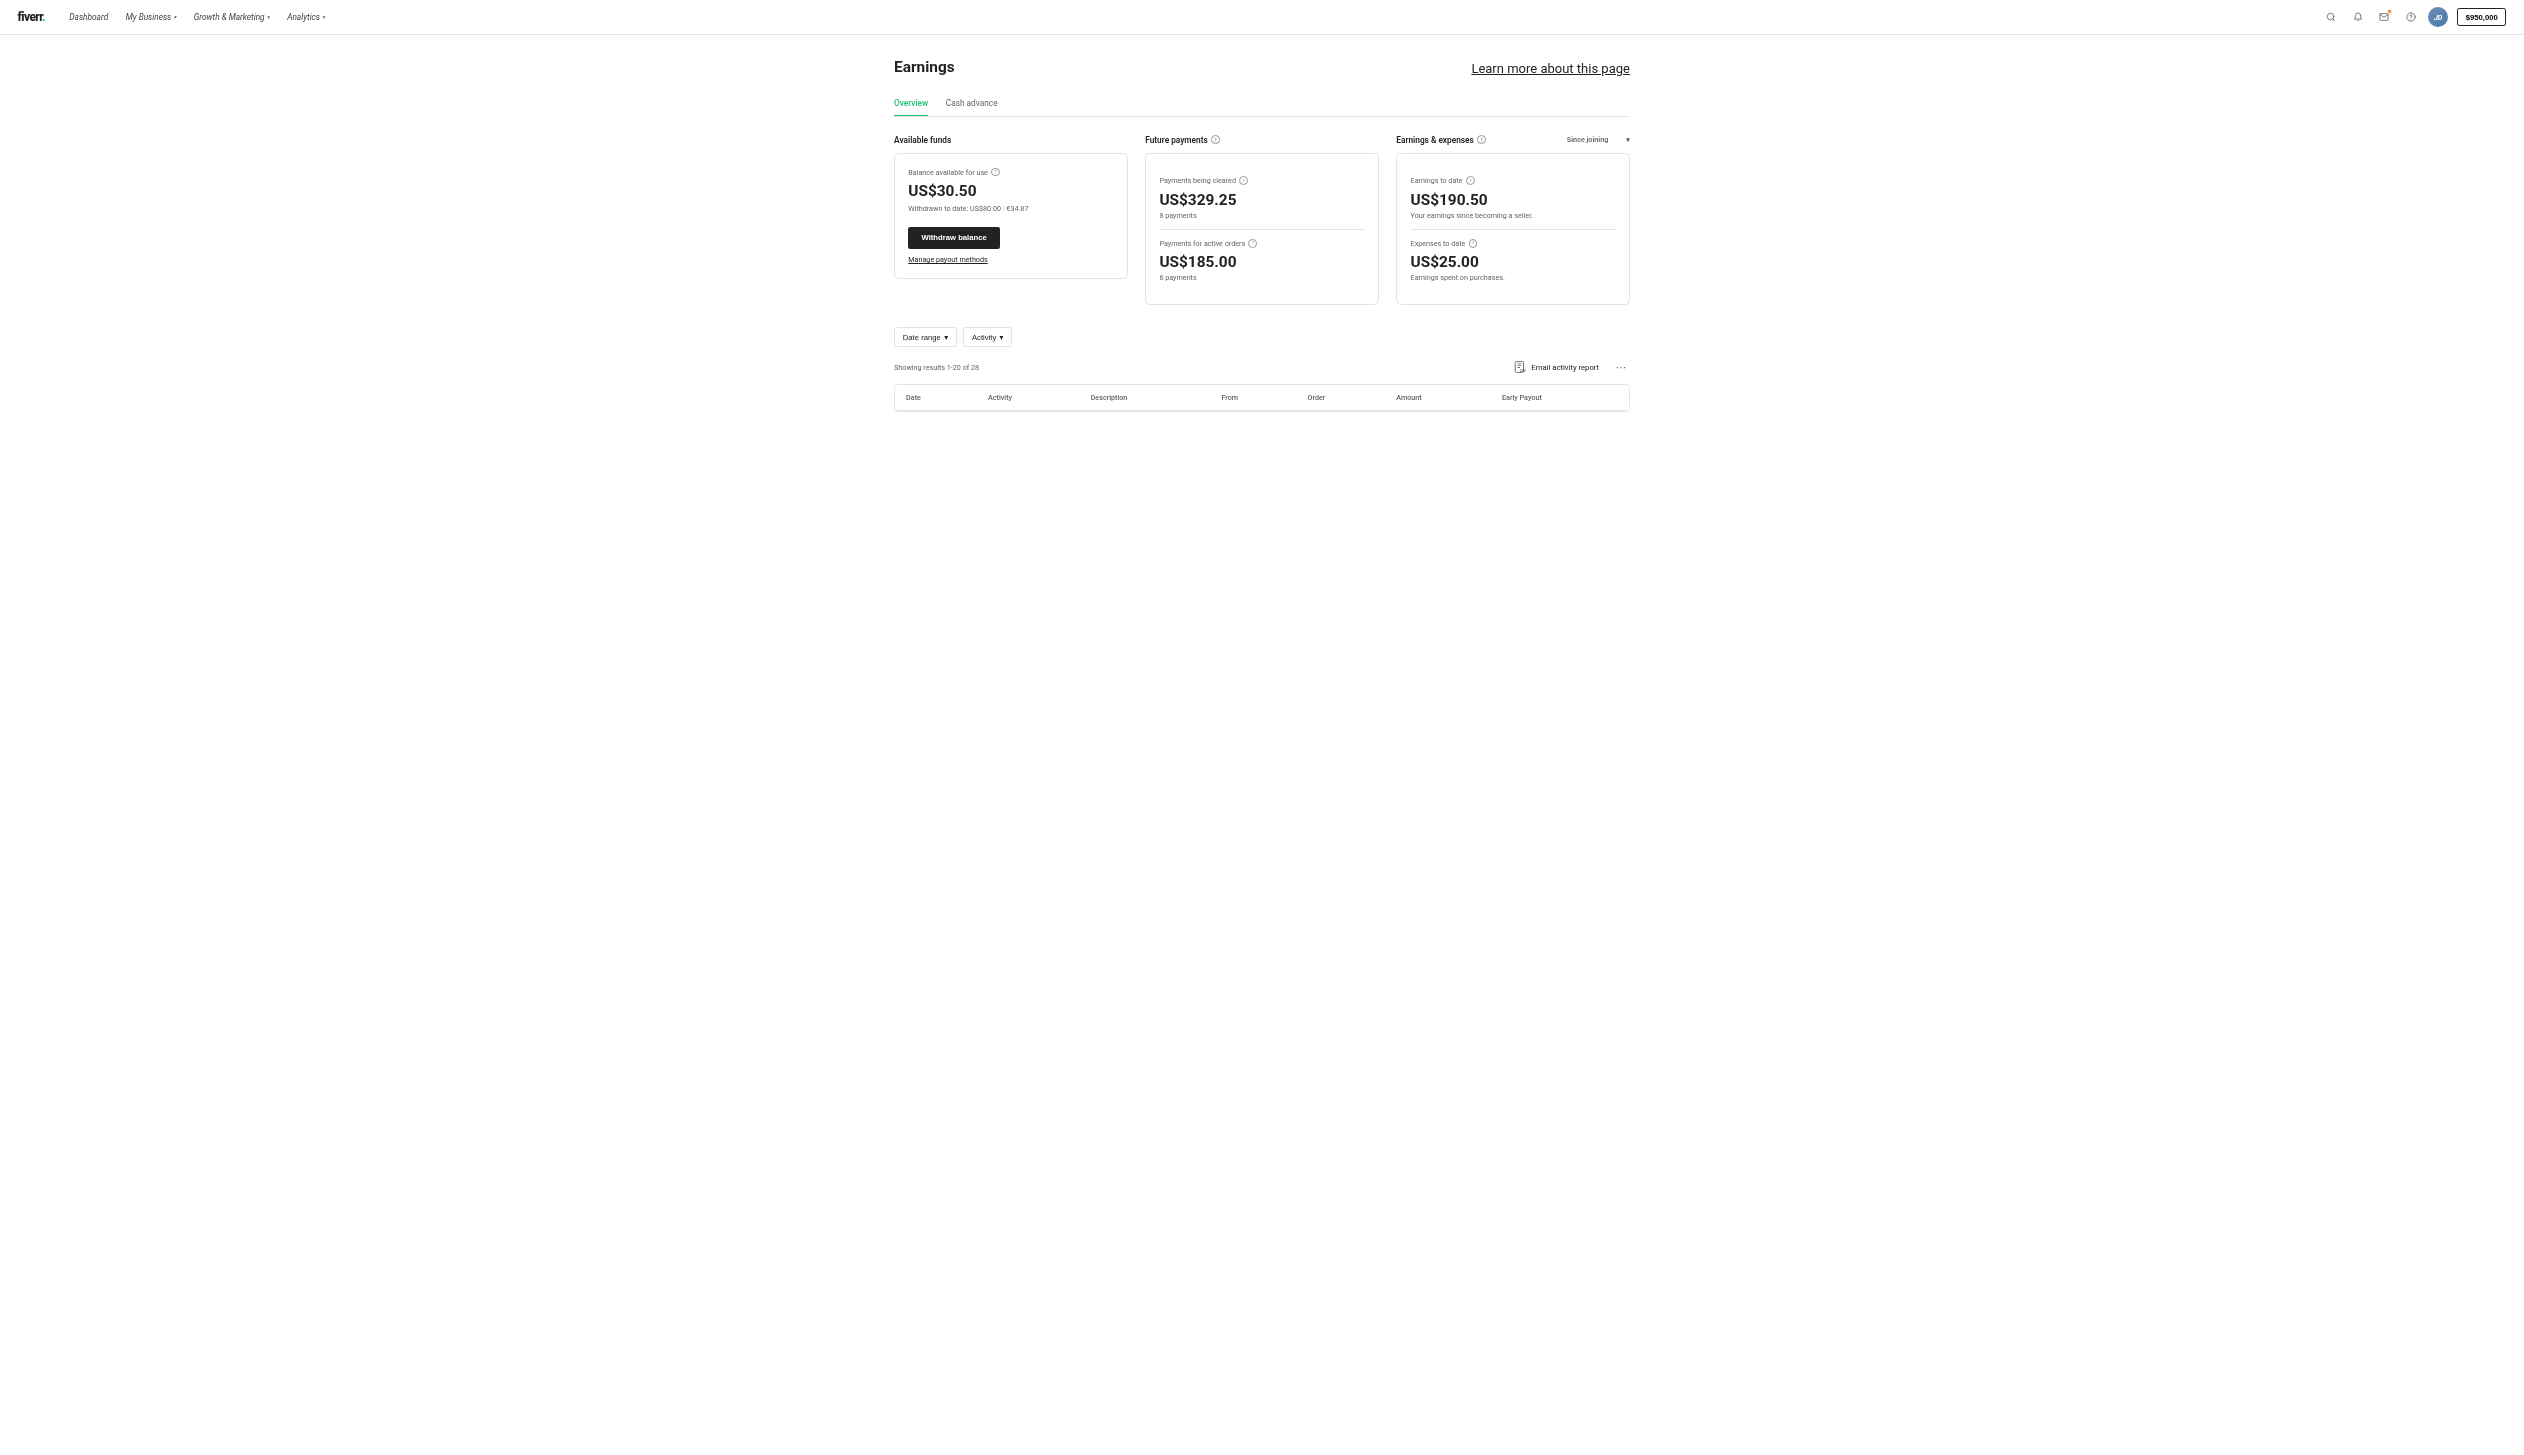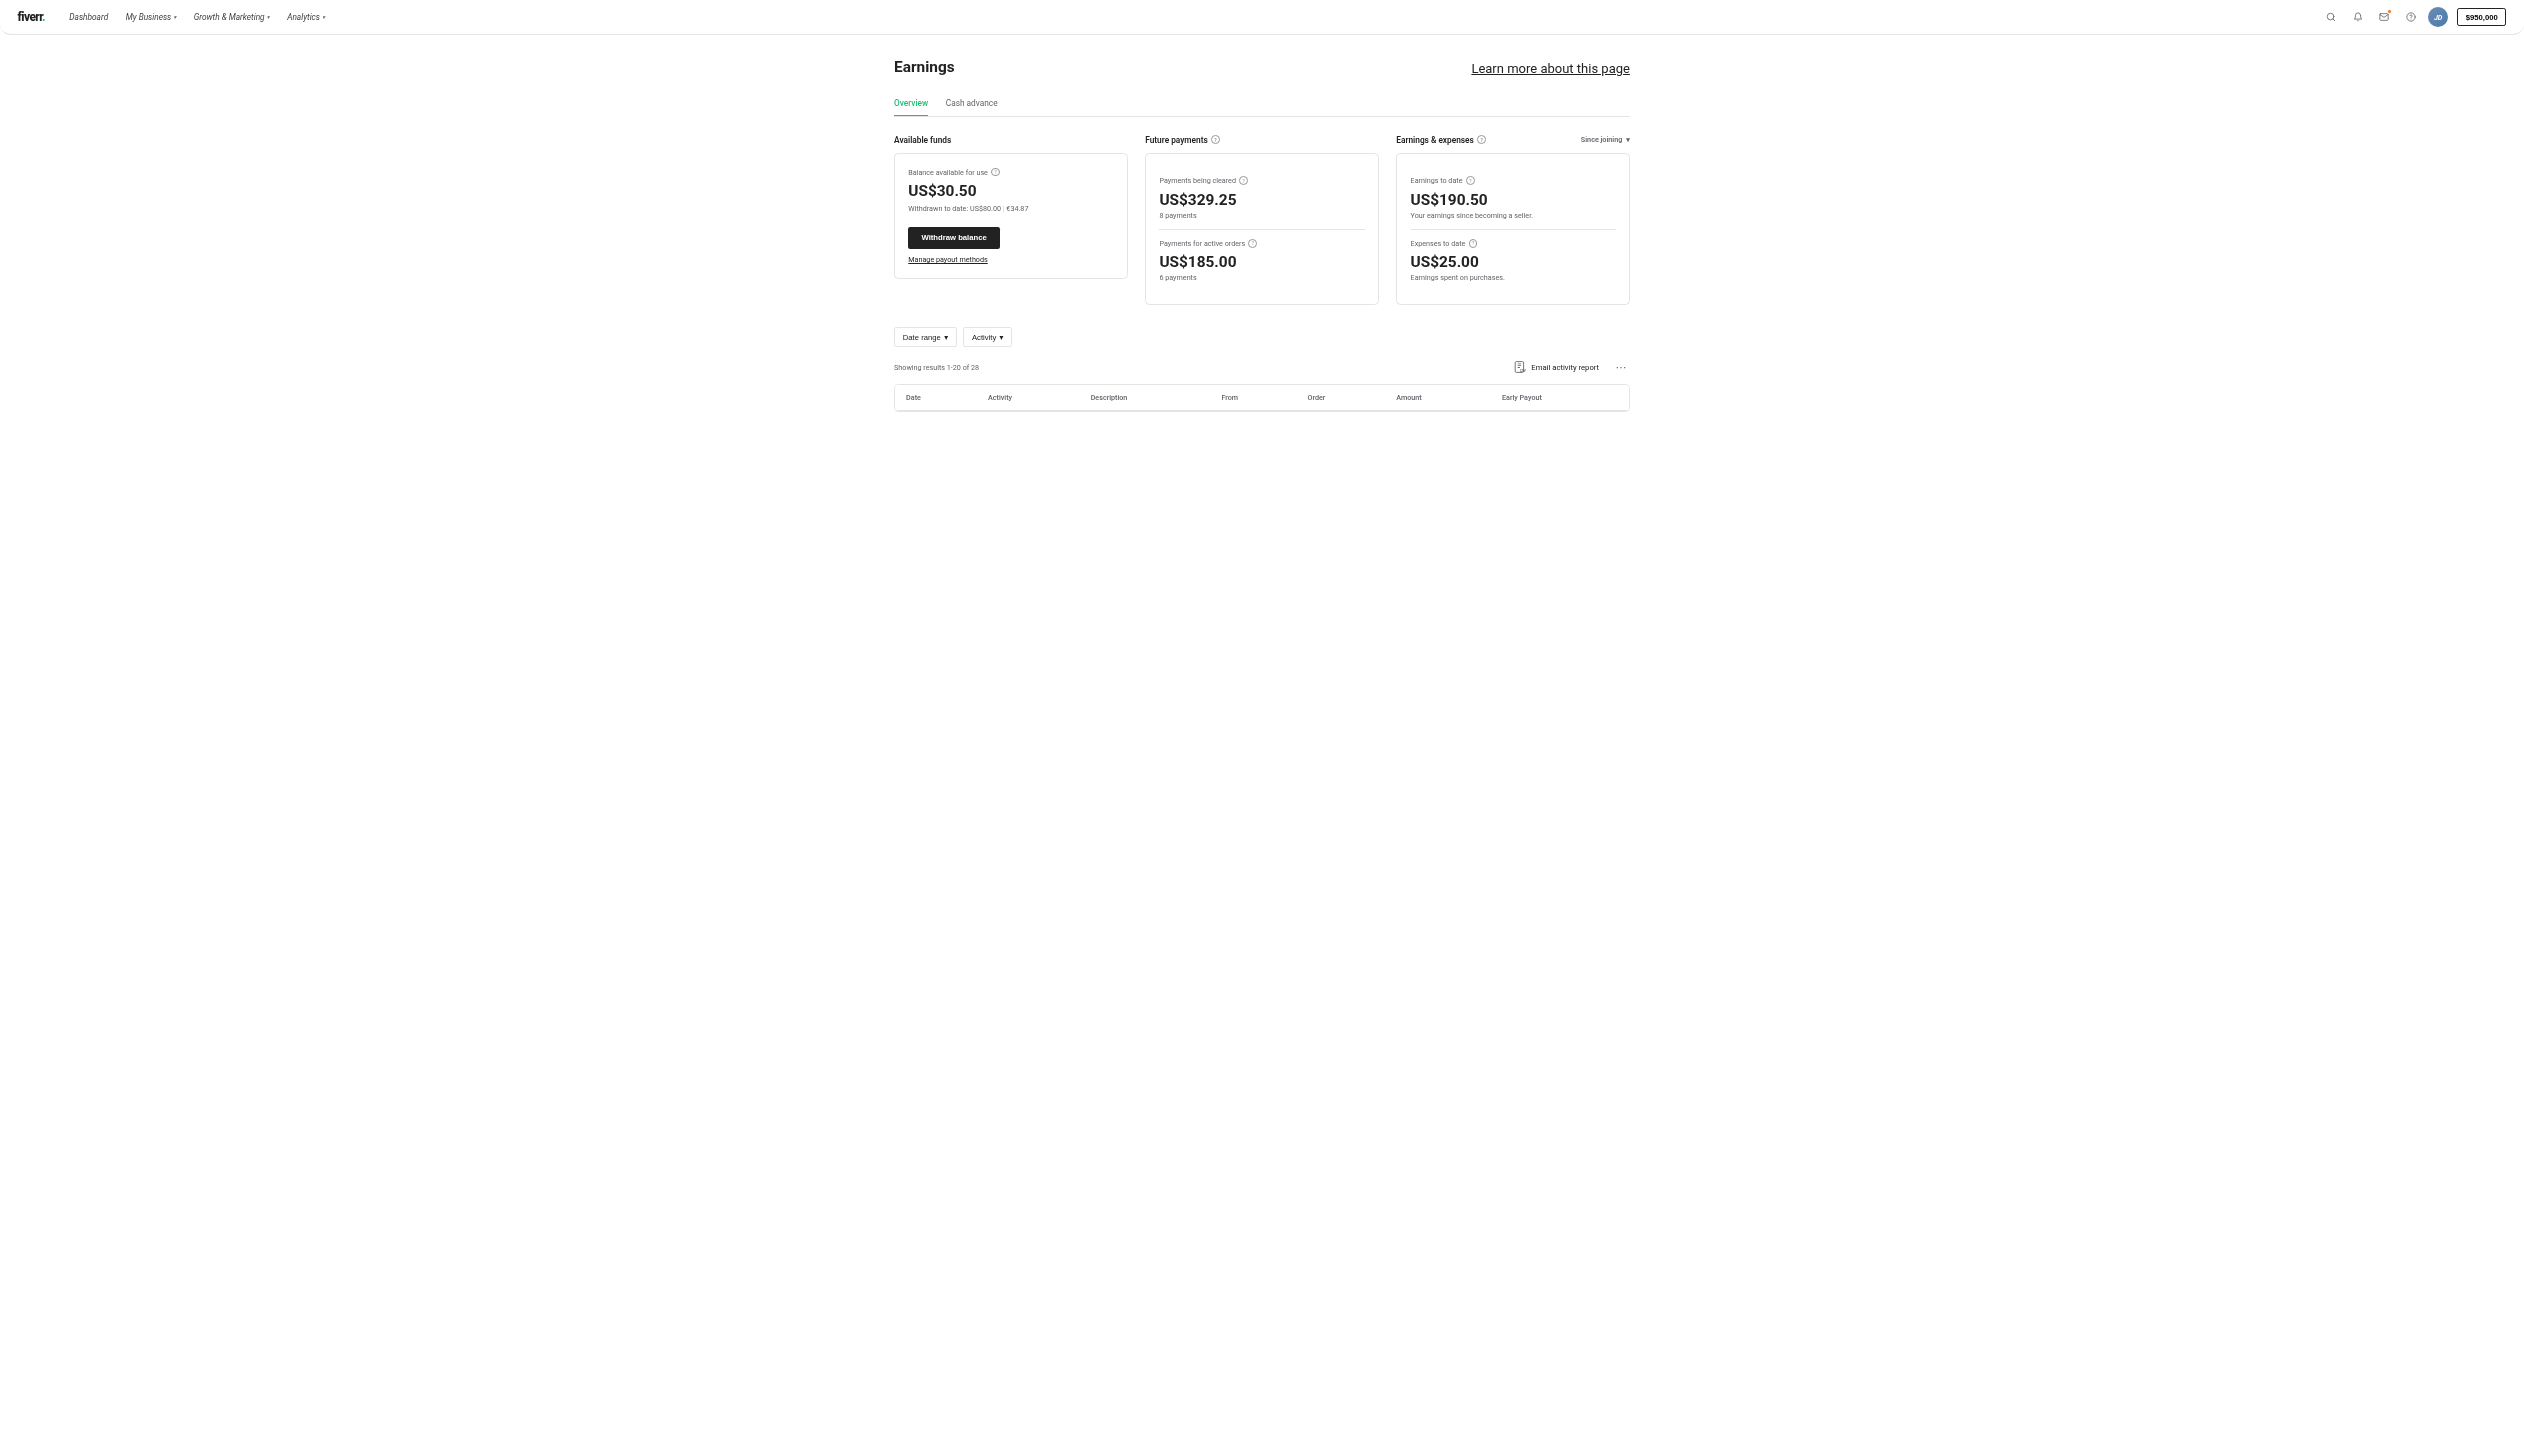--- a/index.html
+++ b/index.html
@@ -1,19 +1,19 @@
 <!DOCTYPE html>
 <html style="font-size:8.8px"><head>
   <meta charset="utf-8">
   <style>
     * { box-sizing: border-box; margin: 0; padding: 0; }
     body { font-family: -apple-system, BlinkMacSystemFont, 'Segoe UI', Roboto, sans-serif; background: #fff; color: #222; font-size: 7.7px; }
 
     
-    .header { display: flex; align-items: center; justify-content: space-between; padding: 0 17.6px; height: 35px; border-bottom: 0.6px solid #e4e4e4; border-radius: 11px; }
+    .header { display: flex; align-items: center; justify-content: space-between; padding: 0 17.6px; height: 35px; border-bottom: 0.6px solid #e4e4e4; }
     .header-left { display: flex; align-items: center; gap: 17.6px; }
     .logo { display: flex; align-items: center; }
     .logo-text { font-size: 12px; font-weight: 800; color: #222; letter-spacing: -0.6px; }
     .logo-dot { color: #1dbf73; }
     .nav { display: flex; align-items: center; gap: 4.4px; }
     .nav-item { display: flex; align-items: center; gap: 2.2px; padding: 4.4px 6.6px; font-size: 8.3px; color: #404145; cursor: pointer; border-radius: 2.2px; white-space: nowrap; font-style: italic; }
     .nav-chevron { font-size: 5.5px; color: #62646a; }
     .header-right { display: flex; align-items: center; gap: 8.8px; }
     .header-icon { width: 17.6px; height: 17.6px; display: flex; align-items: center; justify-content: center; cursor: pointer; color: #62646a; font-size: 10px; border-radius: 50%; position: relative; }
     .badge { position: absolute; top: 1.1px; right: 1.1px; width: 4.4px; height: 4.4px; background: #ff7e1b; border-radius: 50%; border: 1.1px solid #fff; }
@@ -29,21 +29,21 @@
     .tabs { display: flex; border-bottom: 0.6px solid #e4e4e4; margin-bottom: 17.6px; }
     .tab { padding: 6.6px 0; margin-right: 17.6px; font-size: 8.3px; cursor: pointer; color: #62646a; border-bottom: 1.1px solid transparent; }
     .tab.active { color: #1dbf73; border-bottom: 1.1px solid #1dbf73; font-weight: 500; }
 
     
     .cards-row { display: grid; grid-template-columns: 1fr 1fr 1fr; gap: 17.6px; margin-bottom: 22px; }
 
     .card-section { }
     .section-label { font-size: 8.3px; font-weight: 600; color: #222; margin-bottom: 8.8px; display: flex; align-items: center; gap: 3.3px; }
     .section-label-right { display: flex; align-items: center; justify-content: space-between; }
-    .since-joining { font-size: 7.2px; color: #62646a; display: flex; align-items: center; gap: 4px; cursor: pointer; }
+    .since-joining { font-size: 7.2px; color: #62646a; display: flex; align-items: center; gap: 18px; cursor: pointer; }
     .info-icon { width: 8.8px; height: 8.8px; border-radius: 50%; border: 0.6px solid #97979a; color: #97979a; font-size: 5.5px; display: inline-flex; align-items: center; justify-content: center; cursor: pointer; flex-shrink: 0; }
 
     .card { border: 0.6px solid #e4e4e4; border-radius: 4.4px; padding: 13.2px; }
     .card-row { padding: 8.8px 0; }
     .card-row + .card-row { border-top: 0.6px solid #e4e4e4; }
 
     .card-sub-label { font-size: 7.2px; color: #62646a; margin-bottom: 5.5px; display: flex; align-items: center; gap: 3.3px; }
     .card-amount { font-size: 15.4px; font-weight: 700; color: #222; margin-bottom: 2.2px; }
     .card-sub-text { font-size: 7.2px; color: #62646a; margin-top: 2.2px; }
 

